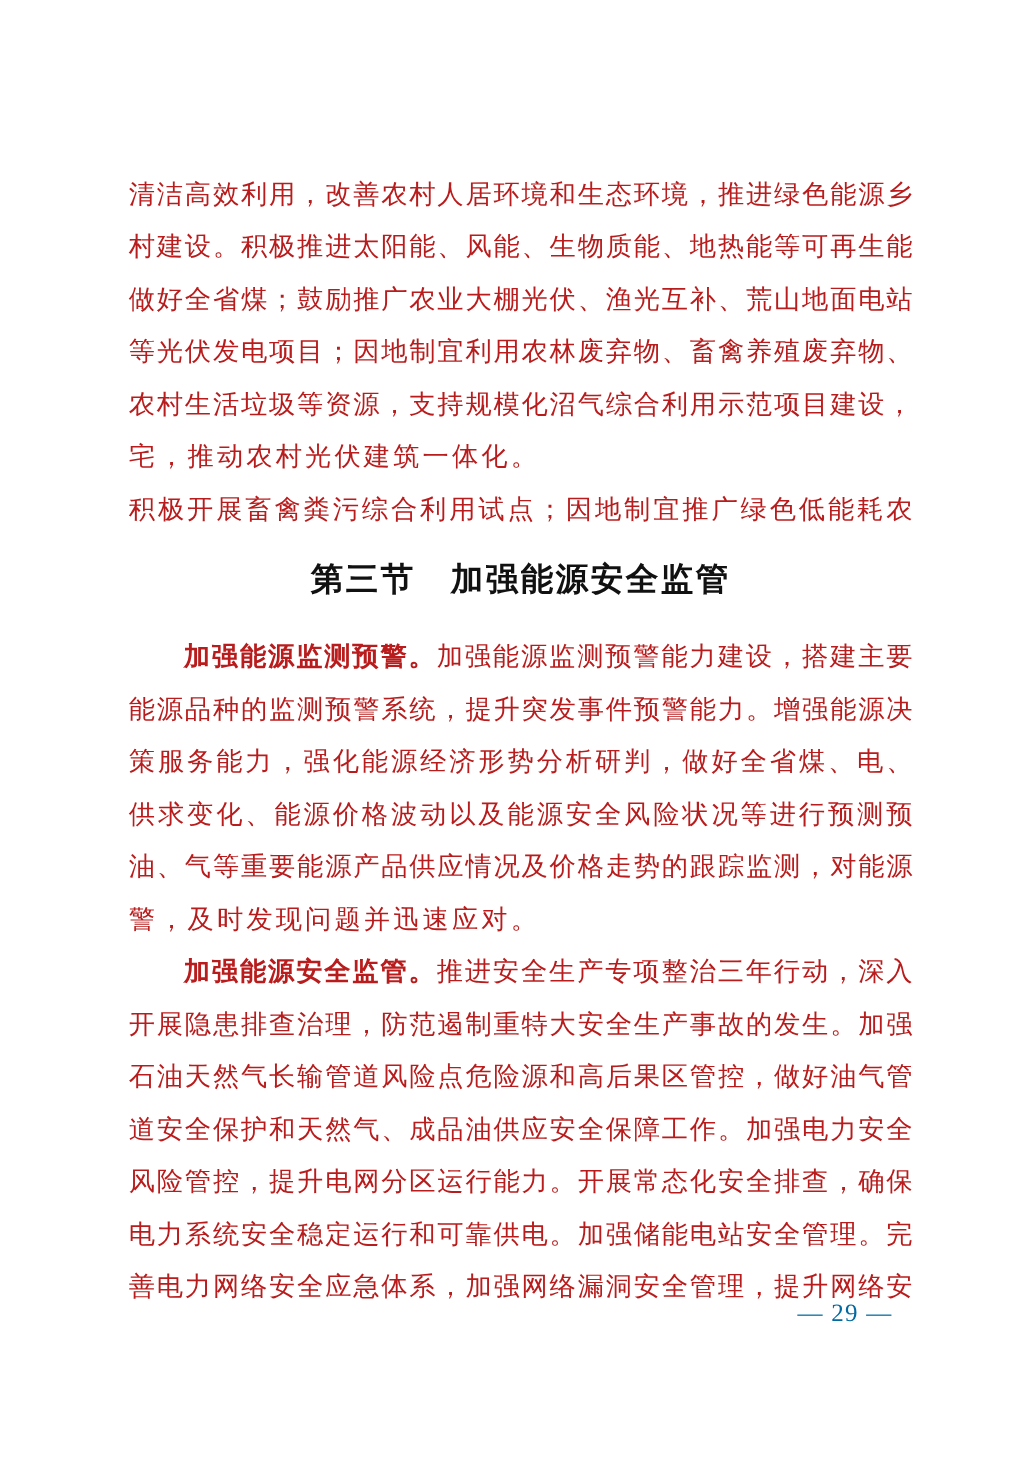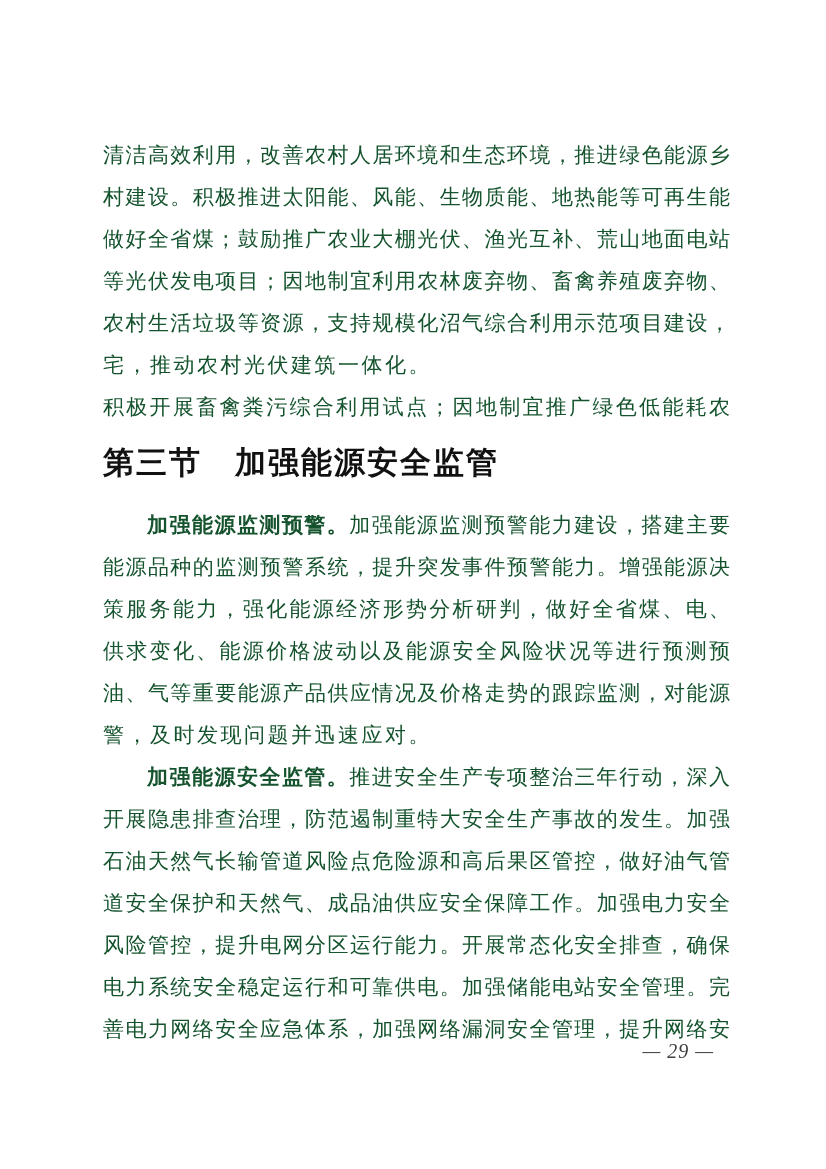--- a/index.html
+++ b/index.html
@@ -25,57 +25,57 @@
   }
   .paragraph {
     margin: 0;
     padding: 0;
   }
   .line {
     height: 42px;
     line-height: 42px;
     font-size: 21px;
     white-space: nowrap;
-    color: #14532d;
+    color: #b91c1c;
   }
   .line.justify {
     white-space: normal;
     text-align: justify;
     text-align-last: justify;
     text-justify: inter-character;
   }
   .line.short {
     letter-spacing: 2.5px;
   }
   .line.indent {
     text-indent: 44px;
   }
   .lead {
     font-weight: bold;
   }
   .section-heading {
     height: 42px;
     line-height: 42px;
     margin: 14px 0 20px 0;
+    text-align: center;
     font-family: "Liberation Sans", "DejaVu Sans", sans-serif;
     font-weight: bold;
-    font-size: 31px;
+    font-size: 26px;
     color: #111111;
     letter-spacing: 2px;
   }
   .page-footer {
     position: absolute;
     top: 1036px;
     right: 112px;
     font-size: 20px;
     line-height: 30px;
-    color: #404040;
+    color: #0369a1;
     font-family: "Liberation Serif", "DejaVu Serif", serif;
     letter-spacing: 1px;
-    font-style: italic;
   }
 </style>
 </head>
 <body>
 
 <div class="page">
   <div class="doc-body">
       <div class="paragraph">
         <div class="line justify"><span>清洁高效利用，改善农村人居环境和生态环境，推进绿色能源乡</span></div>
         <div class="line justify"><span>村建设。积极推进太阳能、风能、生物质能、地热能等可再生能</span></div>

